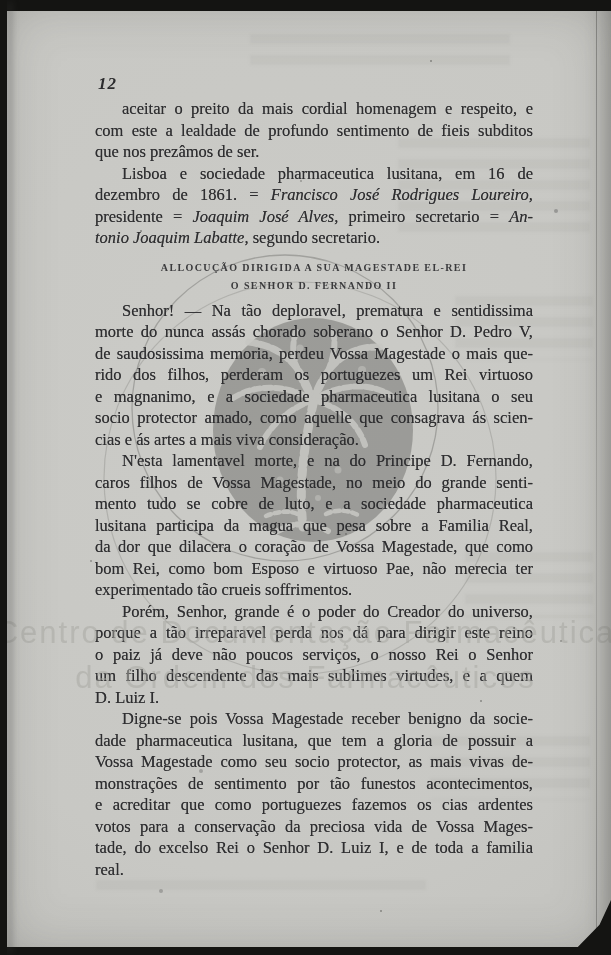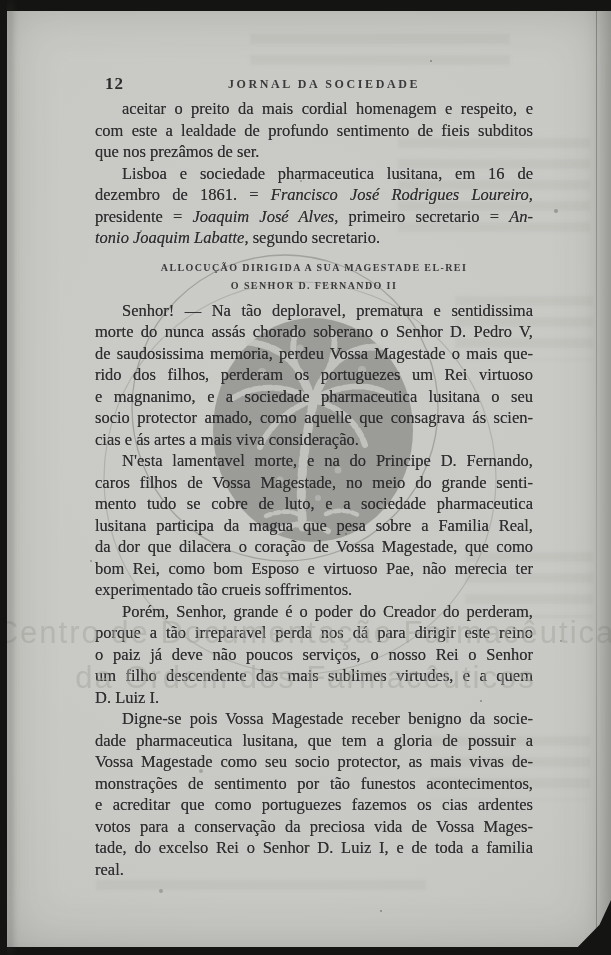--- a/index.html
+++ b/index.html
@@ -46,21 +46,21 @@
       -20px 100px 0 rgba(70,70,68,.45), 340px 470px 0 rgba(70,70,68,.5),
       60px 540px 0 1px rgba(70,70,68,.3), -50px 330px 0 rgba(70,70,68,.45),
       240px 680px 0 rgba(70,70,68,.5), 380px 250px 0 rgba(70,70,68,.35),
       160px -50px 0 rgba(70,70,68,.4), 420px 410px 0 rgba(70,70,68,.4),
       20px 660px 0 1px rgba(70,70,68,.3), 205px 303px 0 rgba(70,70,68,.45); }
 
   
   .stamp-svg { position: absolute; left: 0; top: 0; z-index: 2; }
 
   
-  .header-row { position: absolute; left: 105px; top: 74px; width: 438px; height: 20px; z-index: 3; }
+  .header-row { position: absolute; left: 98px; top: 74px; width: 438px; height: 20px; z-index: 3; font-style: italic; }
   .pagenum { position: absolute; left: 0; top: 0; font-size: 17px; font-weight: bold;
              letter-spacing: 1px; color: #2c2c2e; }
   .ptitle  { position: absolute; left: 0; right: 0; top: 3px; text-align: center;
              font-size: 12px; font-weight: bold; letter-spacing: 2.6px; color: #3a3a3c; }
 
   .bodyflow { position: absolute; left: 95px; top: 98px; width: 438px; z-index: 3;
               font-size: 16.5px; text-shadow: 0 0 .5px rgba(42,42,45,.65); }
   .para { margin: 0; }
   .line { line-height: 21.5px; min-height: 21.5px; text-align: left; }
   .line.j { text-align: justify; text-align-last: justify; }
@@ -118,21 +118,20 @@
         <circle cx="362" cy="370" r="4"></circle>
       <circle cx="300" cy="348" r="3.5"></circle>
         <circle cx="338" cy="470" r="3.5"></circle>
       <circle cx="280" cy="480" r="3.5"></circle>
         <circle cx="318" cy="498" r="3"></circle>
     </g>
   </svg>
 
   <div class="header-row">
     <span class="pagenum">12</span>
-    <span class="ptitle">JORNAL DA SOCIEDADE</span>
   </div>
 
   <div class="bodyflow" id="bodyflow">
       <div class="para">
         <div class="line j ind"><span>aceitar o preito da mais cordial homenagem e respeito, e</span></div>
         <div class="line j"><span>com este a lealdade de profundo sentimento de fieis subditos</span></div>
         <div class="line"><span>que nos prezâmos de ser.</span></div>
       </div>
       <div class="para">
         <div class="line j ind"><span>Lisboa e sociedade pharmaceutica lusitana, em 16 de</span></div>
@@ -156,21 +155,21 @@
       <div class="para">
         <div class="line j ind"><span>N'esta lamentavel morte, e na do Principe D. Fernando,</span></div>
         <div class="line j"><span>caros filhos de Vossa Magestade, no meio do grande senti-</span></div>
         <div class="line j"><span>mento tudo se cobre de luto, e a sociedade pharmaceutica</span></div>
         <div class="line j"><span>lusitana participa da magua que pesa sobre a Familia Real,</span></div>
         <div class="line j"><span>da dor que dilacera o coração de Vossa Magestade, que como</span></div>
         <div class="line j"><span>bom Rei, como bom Esposo e virtuoso Pae, não merecia ter</span></div>
         <div class="line"><span>experimentado tão crueis soffrimentos.</span></div>
       </div>
       <div class="para">
-        <div class="line j ind"><span>Porém, Senhor, grande é o poder do Creador do perderam,</span></div>
+        <div class="line j ind"><span>Porém, Senhor, grande é o poder do Creador do universo,</span></div>
         <div class="line j"><span>porque a tão irreparavel perda nos dá para dirigir este reino</span></div>
         <div class="line j"><span>o paiz já deve não poucos serviços, o nosso Rei o Senhor</span></div>
         <div class="line j"><span>um filho descendente das mais sublimes virtudes, e a quem</span></div>
         <div class="line"><span>D. Luiz I.</span></div>
       </div>
       <div class="para">
         <div class="line j ind"><span>Digne-se pois Vossa Magestade receber benigno da socie-</span></div>
         <div class="line j"><span>dade pharmaceutica lusitana, que tem a gloria de possuir a</span></div>
         <div class="line j"><span>Vossa Magestade como seu socio protector, as mais vivas de-</span></div>
         <div class="line j"><span>monstrações de sentimento por tão funestos acontecimentos,</span></div>

